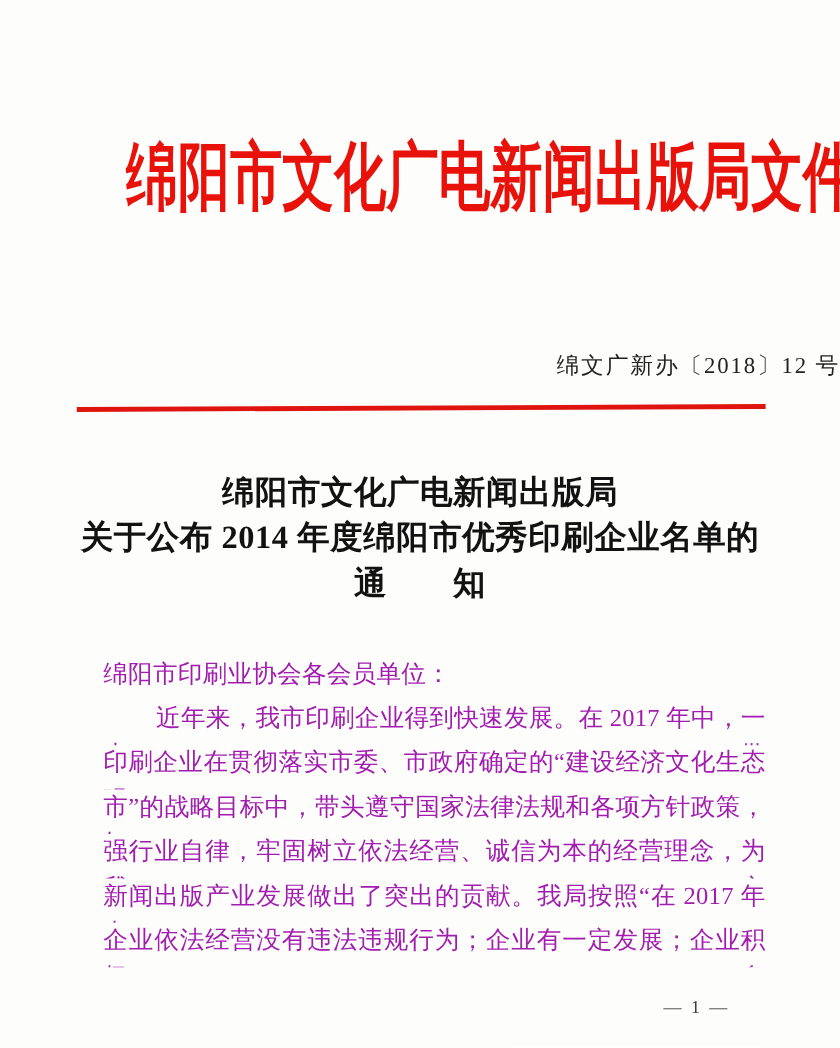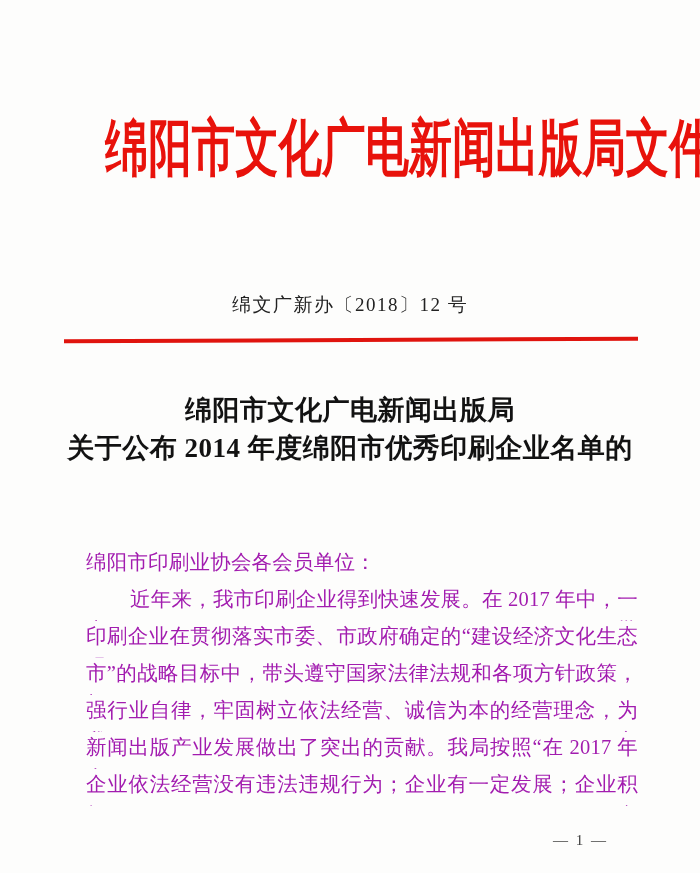--- a/index.html
+++ b/index.html
@@ -32,21 +32,21 @@
     transform: scaleX(0.70);
     transform-origin: 50% 50%;
     letter-spacing: 0px;
   }
   
   .doc-number {
     position: absolute;
     top: 292px;
     left: 0;
     width: 100%;
-    text-align: center;
+    text-align: right;
     font-size: 19px;
     letter-spacing: 1.5px;
     color: #222222;
   }
   
   .red-rule {
     position: absolute;
     top: 338px;
     left: 64px;
     width: 574px;
@@ -108,20 +108,21 @@
 
   <div class="masthead">绵阳市文化广电新闻出版局文件</div>
 
   <div class="doc-number">绵文广新办〔2018〕12 号</div>
 
   <div class="red-rule"></div>
 
   <div class="title-block">
     <div>绵阳市文化广电新闻出版局</div>
     <div>关于公布 2014 年度绵阳市优秀印刷企业名单的</div>
+    <div>通　　知</div>
   </div>
 
   <div class="body-block">
     <div class="body-line">绵阳市印刷业协会各会员单位：</div>
     <div class="body-line fill indent">近年来，我市印刷企业得到快速发展。在 2017 年中，一大批</div>
     <div class="body-line fill">印刷企业在贯彻落实市委、市政府确定的“建设经济文化生态强</div>
     <div class="body-line fill">市”的战略目标中，带头遵守国家法律法规和各项方针政策，加</div>
     <div class="body-line fill">强行业自律，牢固树立依法经营、诚信为本的经营理念，为我市</div>
     <div class="body-line fill">新闻出版产业发展做出了突出的贡献。我局按照“在 2017 年中，</div>
     <div class="body-line fill">企业依法经营没有违法违规行为；企业有一定发展；企业积极参</div>

